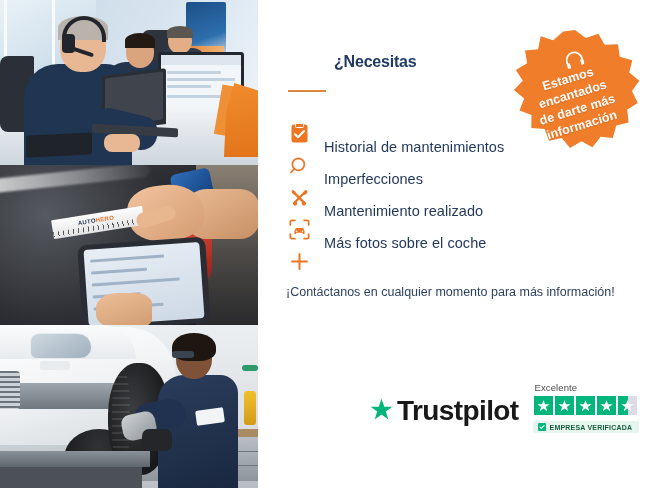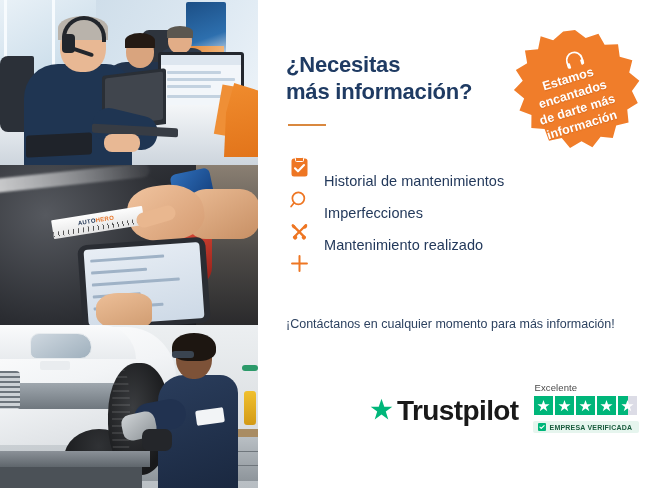--- a/index.html
+++ b/index.html
@@ -357,26 +357,27 @@
   
   .content {
     position: relative;
     flex: 1;
     height: 488px;
     background: #ffffff;
     padding: 52px 0 0 28px;
   }
 
   .headline {
-    font-size: 22px;
+    font-size: 16px;
     line-height: 1.22;
     font-weight: bold;
     color: #1f3b63;
     letter-spacing: -0.2px;
     max-width: 250px;
+    margin-left: 48px;
   }
   .divider {
     width: 38px;
     height: 2px;
     background: #d9883f;
     margin: 18px 0 0 2px;
   }
 
   
   .badge {
@@ -437,21 +438,21 @@
   }
   .feature-lbl {
     font-size: 14.5px;
     color: #23395b;
     letter-spacing: .05px;
     margin-top: 26px;
   }
 
   
   .contact {
-    margin-top: 34px;
+    margin-top: 4px;
     font-size: 12.5px;
     line-height: 1.62;
     color: #2d4260;
     max-width: 350px;
   }
 
   
   .tp {
     position: absolute;
     left: 112px;
@@ -605,21 +606,20 @@
       <div class="p3-glove2"></div>
       <div class="p3-lift"></div>
       <div class="p3-lift2"></div>
     </div>
   </div>
 
   <div class="content">
 
     <h1 class="headline">
       <span>¿Necesitas</span><br>
-      <span>más información?</span>
     </h1>
     <div class="divider"></div>
 
     <div class="badge">
       <div class="badge-shape"></div>
       <span class="badge-icon">
         <svg width="22" height="20" viewBox="0 0 24 22" fill="none">
           <path d="M3.5 14V11a8.5 8.5 0 0 1 17 0v3" stroke="#ffffff" stroke-width="2" stroke-linecap="round"></path>
           <path d="M3.5 12.5h1.6a1 1 0 0 1 1 1v4a1 1 0 0 1-1 1H4.6A2.1 2.1 0 0 1 2.5 16.4v-1.8a2.1 2.1 0 0 1 1-2.1z" fill="#ffffff"></path>
           <path d="M20.5 12.5h-1.6a1 1 0 0 0-1 1v4a1 1 0 0 0 1 1h.5a2.1 2.1 0 0 0 2.1-2.1v-1.8a2.1 2.1 0 0 0-1-2.1z" fill="#ffffff"></path>
@@ -665,20 +665,36 @@
             </g>
             <path d="M3.1 3.6a3.4 3.4 0 0 0 3.0 4.6l1.0-1.0a3.4 3.4 0 0 0-4.0-3.6z" fill="#ee7623"></path>
             <path d="M18.9 3.6a3.4 3.4 0 0 1-3.1 4.6l-1.0-1.0a3.4 3.4 0 0 1 4.1-3.6z" fill="#ee7623"></path>
             <path d="M17.2 18.6a2.1 2.1 0 1 1-2.6-3.2 2.1 2.1 0 0 1 2.6 3.2z" fill="#ee7623"></path>
             <path d="M4.8 18.6a2.1 2.1 0 1 0 2.6-3.2 2.1 2.1 0 0 0-2.6 3.2z" fill="#ee7623"></path>
           </svg>
         </span>
         <span class="feature-lbl">Mantenimiento realizado</span>
       </div>
 
+      <div class="feature">
+        <span class="feature-ico">
+          <svg width="21" height="21" viewBox="0 0 22 22" fill="none">
+            <g stroke="#ee7623" stroke-width="1.8" stroke-linecap="round">
+              <path d="M1.4 6.2V2.9a1.5 1.5 0 0 1 1.5-1.5h3.3"></path>
+              <path d="M15.8 1.4h3.3a1.5 1.5 0 0 1 1.5 1.5v3.3"></path>
+              <path d="M20.6 15.8v3.3a1.5 1.5 0 0 1-1.5 1.5h-3.3"></path>
+              <path d="M6.2 20.6H2.9a1.5 1.5 0 0 1-1.5-1.5v-3.3"></path>
+            </g>
+            <path d="M5.6 13.4c0-.3.1-.6.2-.9l1.0-2.3c.2-.5.7-.8 1.2-.8h6.0c.5 0 1 .3 1.2.8l1.0 2.3c.1.3.2.6.2.9v1.6c0 .4-.3.7-.7.7h-.7a.7.7 0 0 1-.7-.7v-.5H7.7v.5c0 .4-.3.7-.7.7h-.7a.7.7 0 0 1-.7-.7v-1.6z" fill="#ee7623"></path>
+            <circle cx="7.9" cy="12.8" r=".8" fill="#ffffff"></circle>
+            <circle cx="14.1" cy="12.8" r=".8" fill="#ffffff"></circle>
+          </svg>
+        </span>
+        <span class="feature-lbl">Más fotos sobre el coche</span>
+      </div>
 
       <div class="feature">
         <span class="feature-ico">
           <svg width="21" height="21" viewBox="0 0 22 22">
             <g stroke="#ee7623" stroke-width="2.1" stroke-linecap="round">
               <path d="M11 3.2v15.6"></path>
               <path d="M3.2 11h15.6"></path>
             </g>
           </svg>
         </span>

